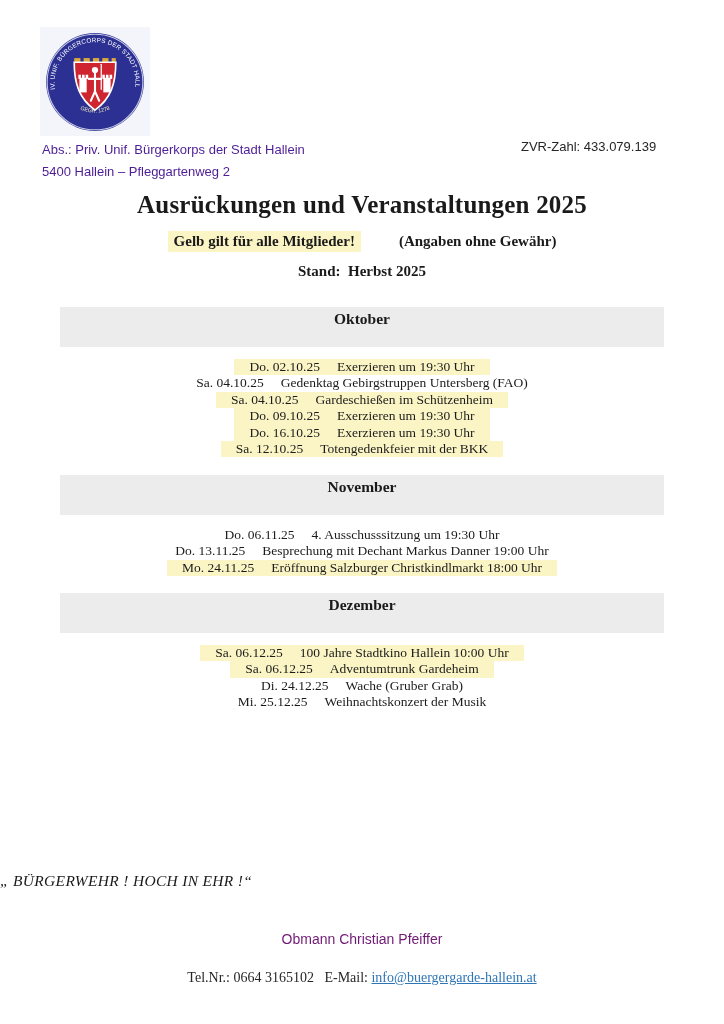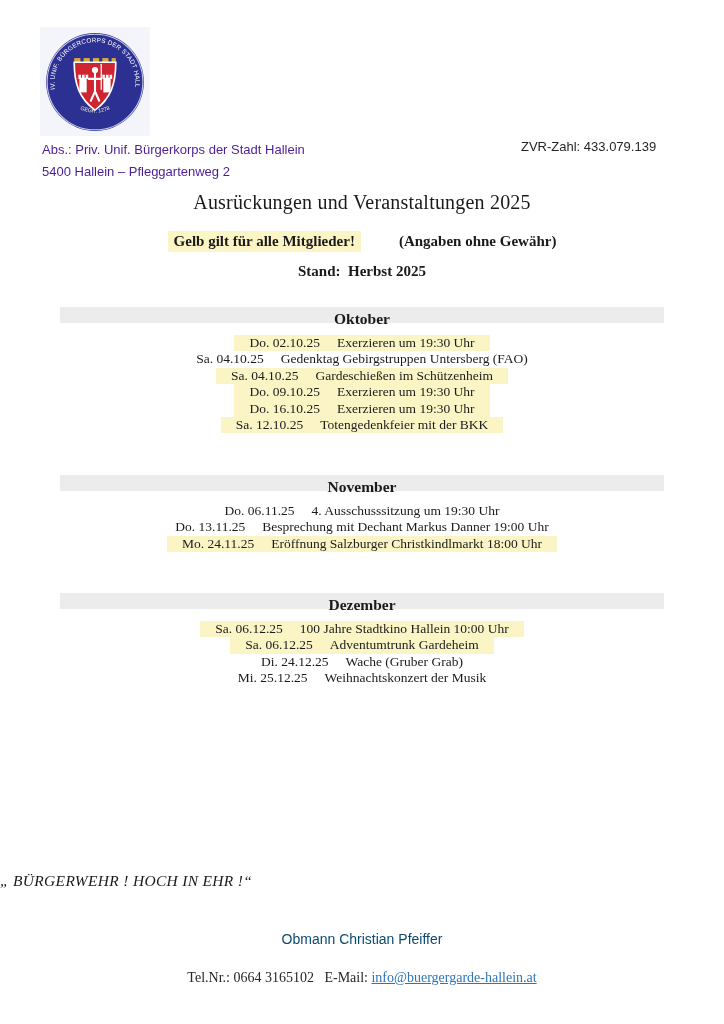--- a/index.html
+++ b/index.html
@@ -49,22 +49,22 @@
     font-size: 13px;
     color: #262626;
     margin-left: 44px;
   }
 
   
   .main-heading {
     position: absolute;
     left: 0; right: 0; top: 191px;
     text-align: center;
-    font-size: 20px;
-    font-weight: normal;
+    font-size: 25px;
+    font-weight: bold;
     letter-spacing: 0.2px;
   }
 
   .note-row {
     position: absolute;
     left: 0; right: 0; top: 231px;
     display: flex; justify-content: center; align-items: baseline;
     gap: 38px;
     font-size: 15px;
     font-weight: bold;
@@ -80,21 +80,21 @@
     text-align: center;
     font-size: 15px;
     font-weight: bold;
     white-space: pre;
   }
 
   
   .month-sec { position: absolute; left: 0; right: 0; }
   .month-bar {
     margin: 0 60px;
-    height: 16px;
+    height: 40px;
     background: var(--section-bar-gray, #ececec);
     text-align: center;
     font-size: 15.5px;
     font-weight: bold;
     line-height: 23px;
   }
   .evt-list { margin-top: 12px; }
   .evt-line {
     text-align: center;
     line-height: 16.4px;
@@ -113,21 +113,21 @@
     font-size: 15.5px;
     letter-spacing: 0.3px;
     font-style: italic;
   }
   .obmann {
     position: absolute;
     left: 0; right: 0; top: 931px;
     text-align: center;
     font-family: "Liberation Sans", sans-serif;
     font-size: 14px;
-    color: #0c4a6e;
+    color: #701a75;
   }
   .contact {
     position: absolute;
     left: 0; right: 0; top: 970px;
     text-align: center;
     font-family: Liberation Serif, serif;
     font-size: 14px;
     color: #262626;
     white-space: pre;
   }

